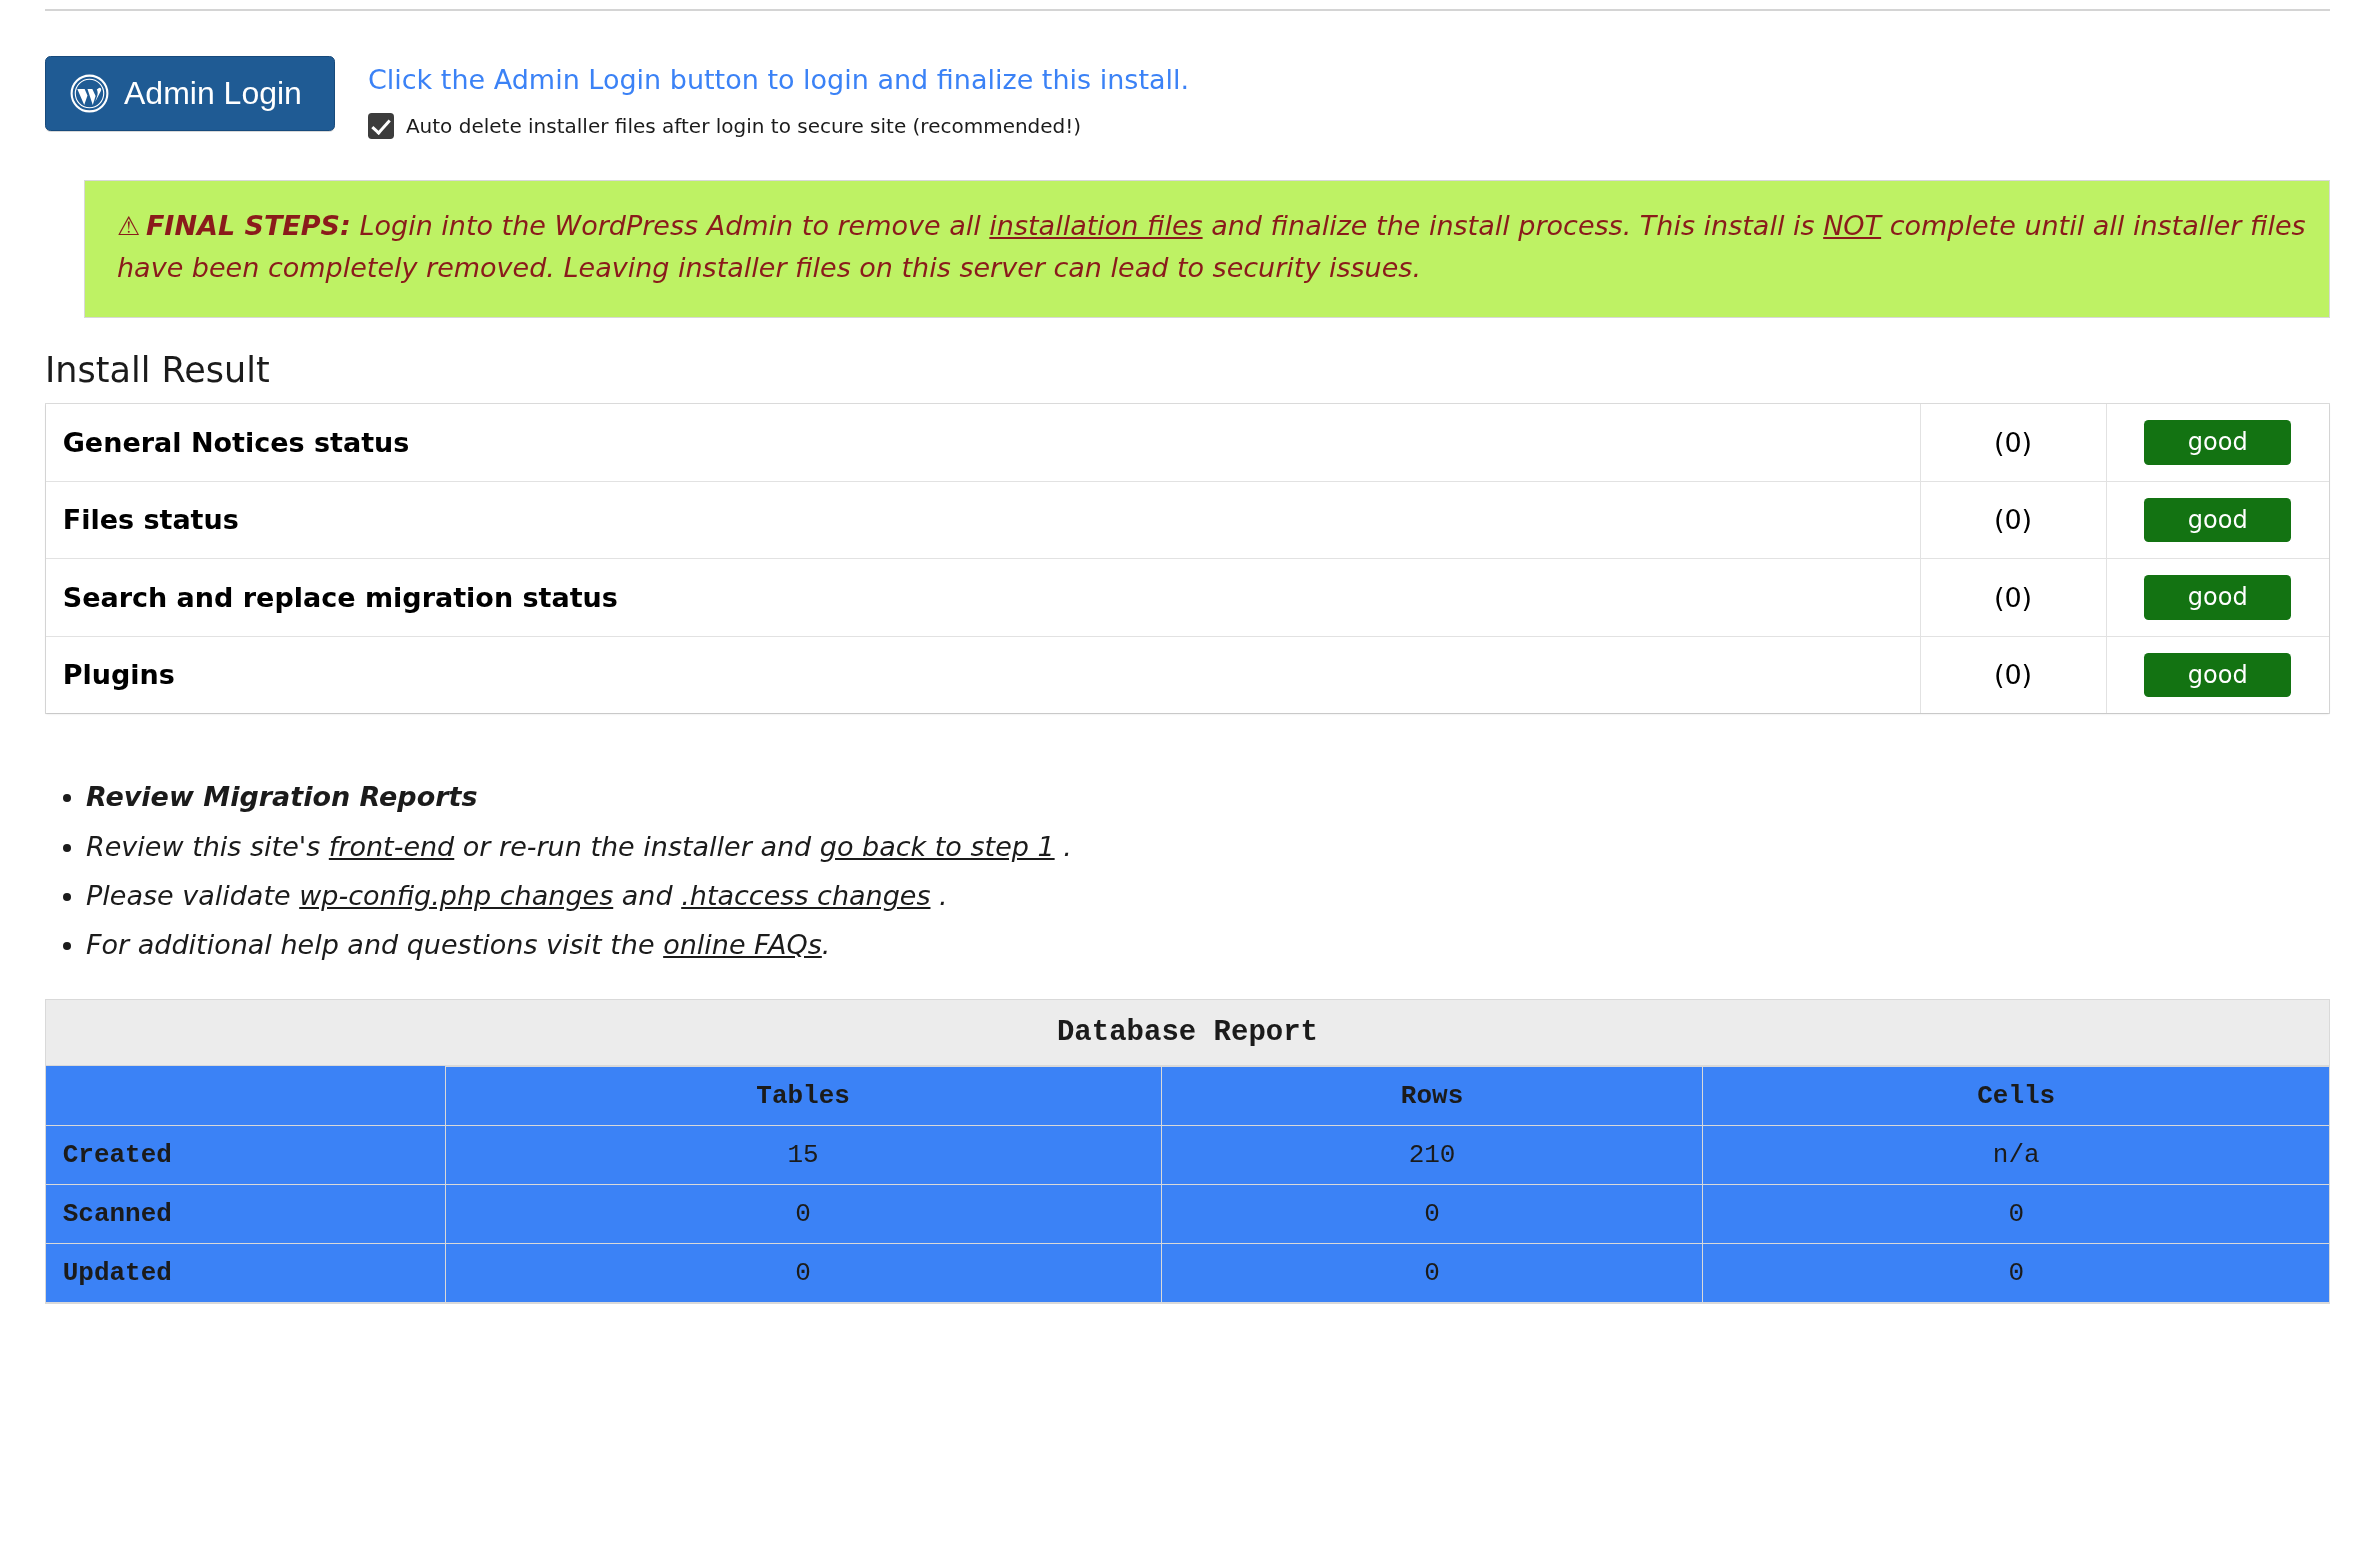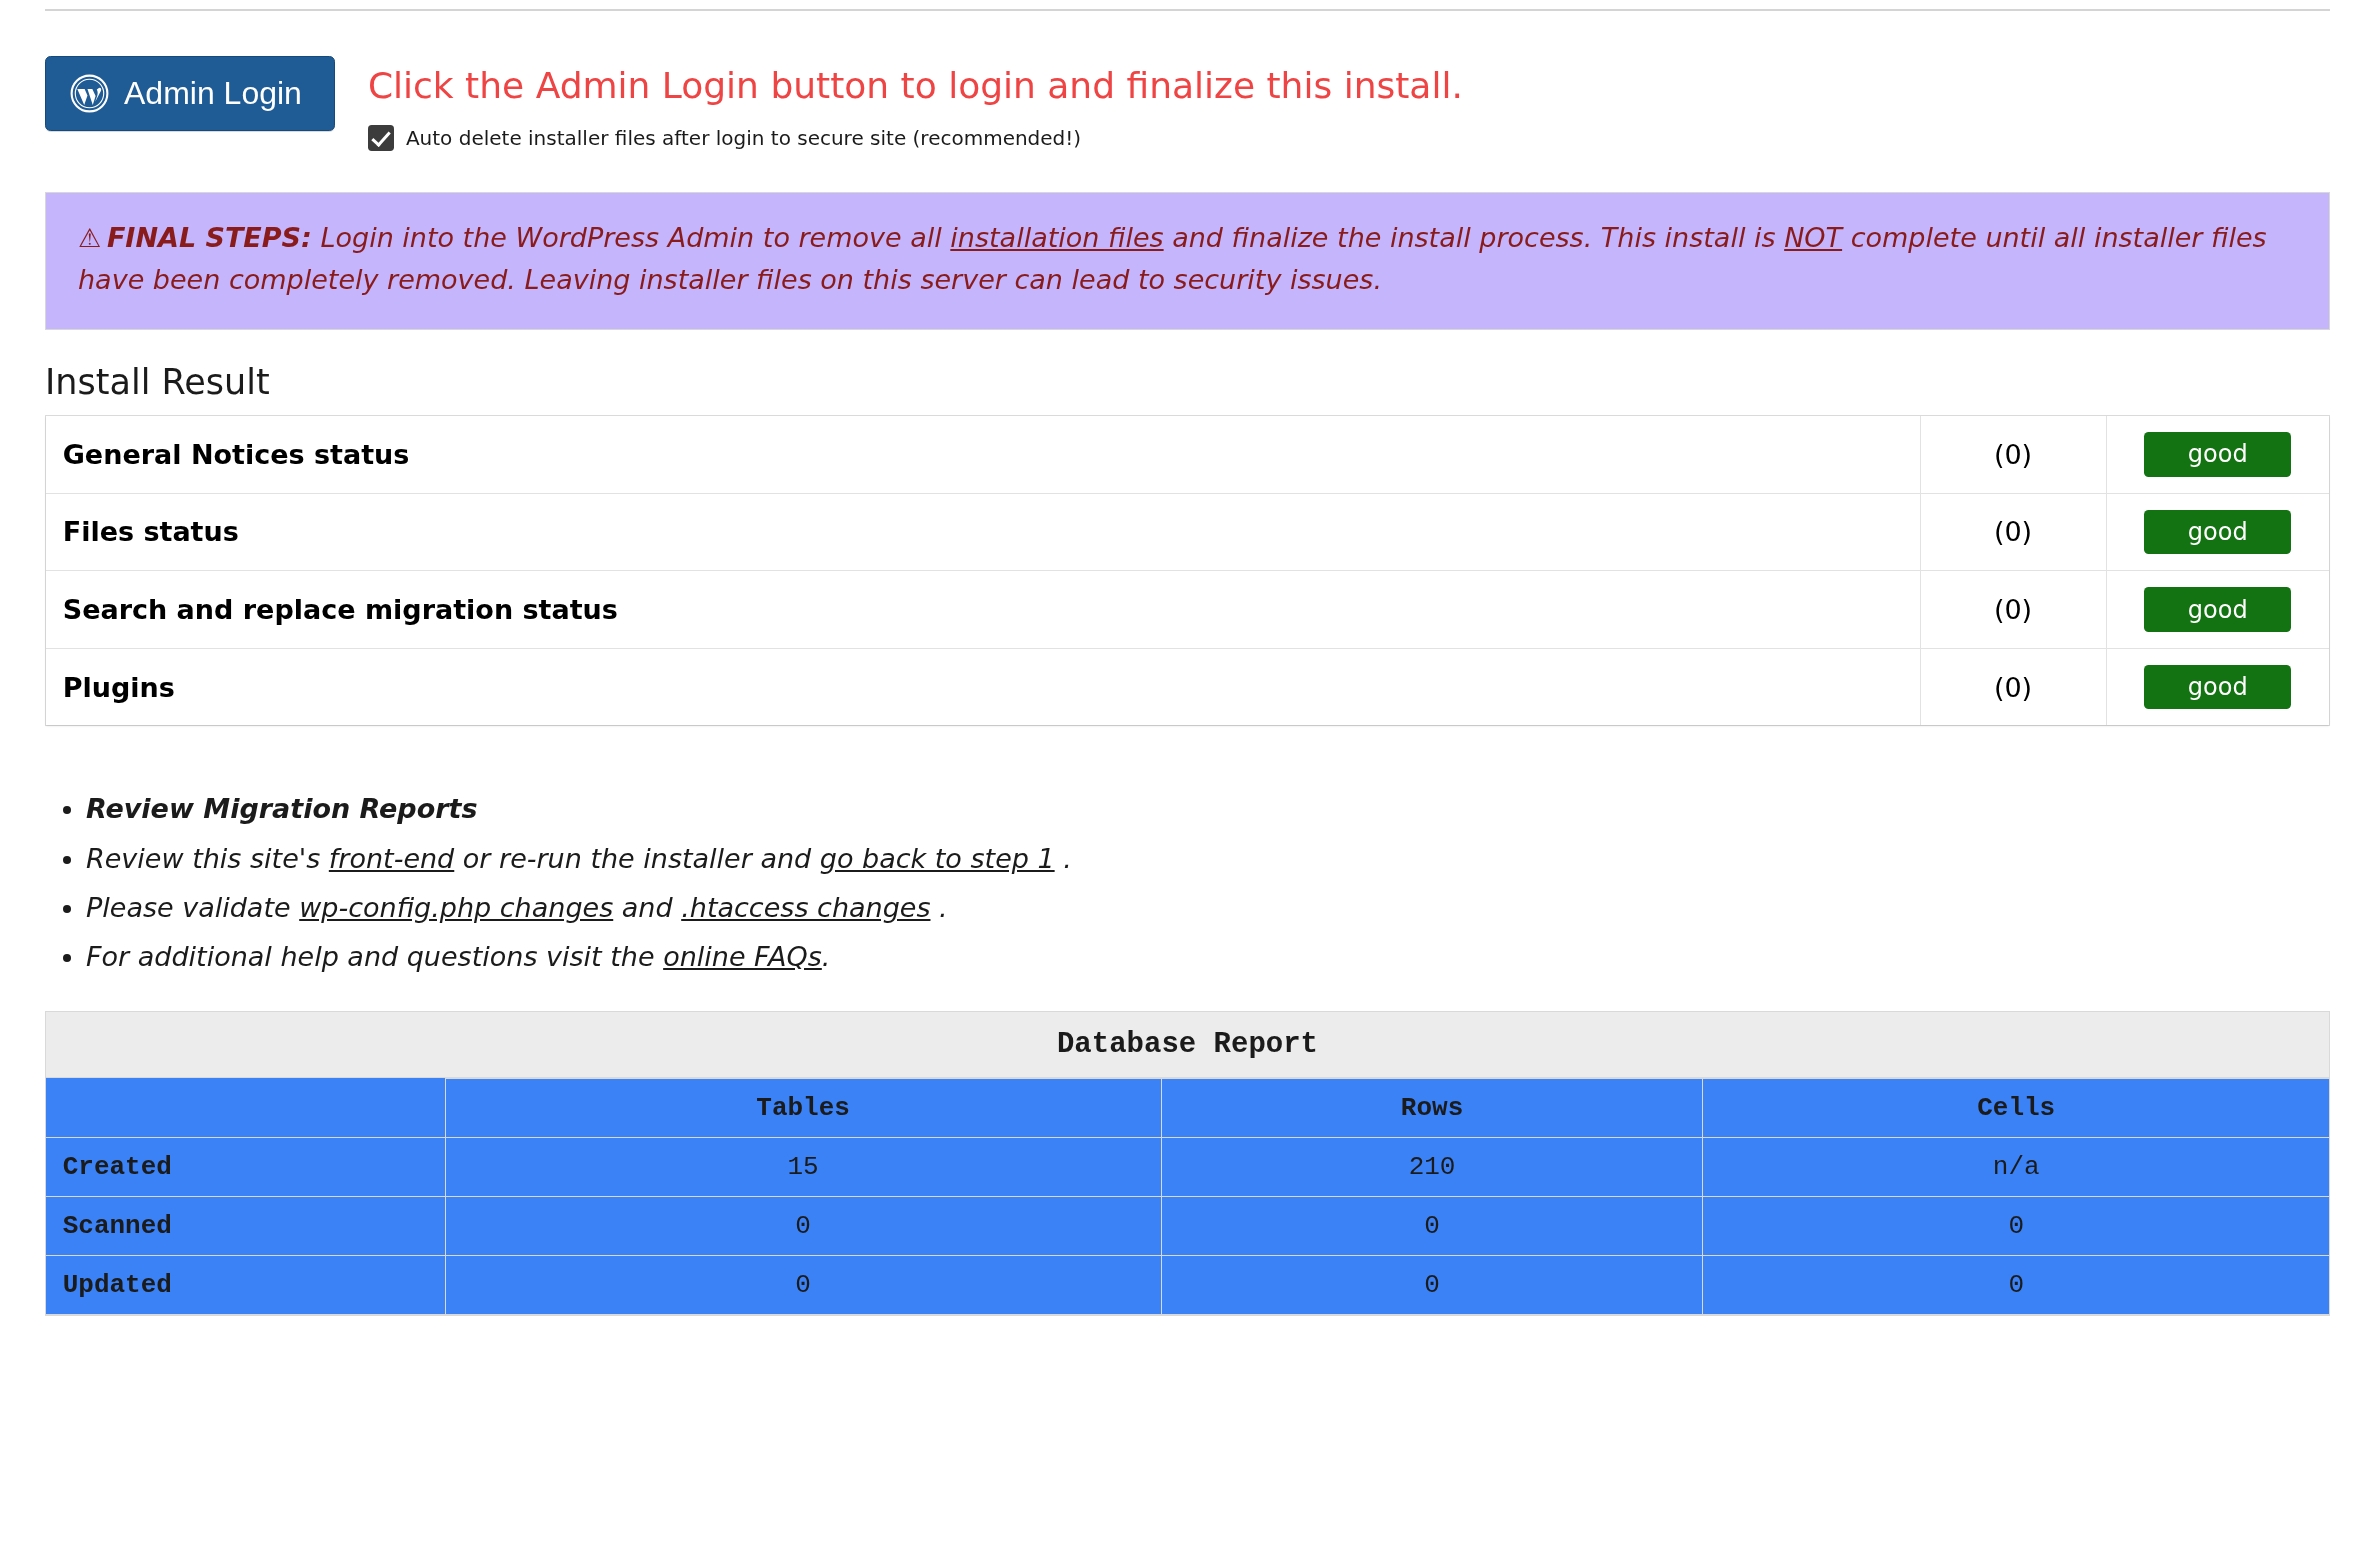--- a/index.html
+++ b/index.html
@@ -50,22 +50,22 @@
   }
   .wp-mark {
     width: 39px;
     height: 39px;
     flex: 0 0 39px;
   }
   .login-text-col {
     padding-top: 5.6px;
   }
   .login-instruction {
-    font-size: 36px;
-    color: #ef4444;
+    font-size: 27px;
+    color: #3b82f6;
     line-height: 1.35;
   }
   .checkbox-row {
     display: flex;
     align-items: center;
     gap: 12px;
     margin-top: 15px;
   }
   .checkbox {
     width: 26px;
@@ -89,22 +89,23 @@
   }
   .checkbox-label {
     font-size: 20px;
     color: #1b1b1b;
   }
 
   
   .alert-box {
     margin-top: 41px;
     border: 0.9px solid #d8d8d8;
-    background: #c4b5fd;
+    background: #bef264;
     padding: 24px 16px 28px 32px;
+    margin-left: 39px;
   }
   .alert-text {
     font-size: 27px;
     font-style: italic;
     color: #8a1b1b;
     line-height: 1.55;
   }
   .alert-text .warn-icon {
     font-style: normal;
     font-weight: bold;

